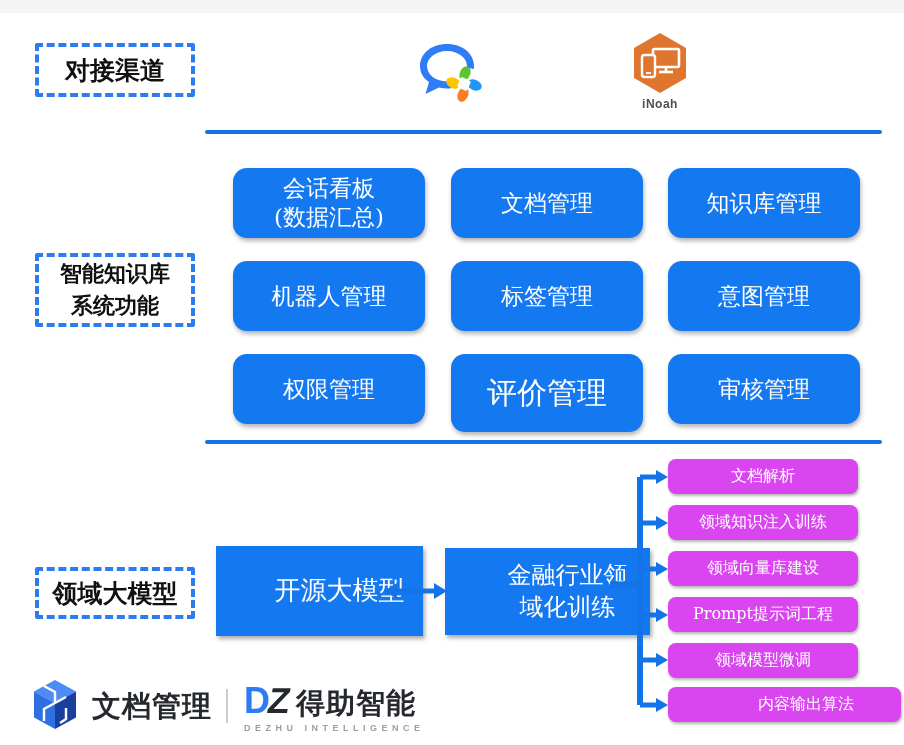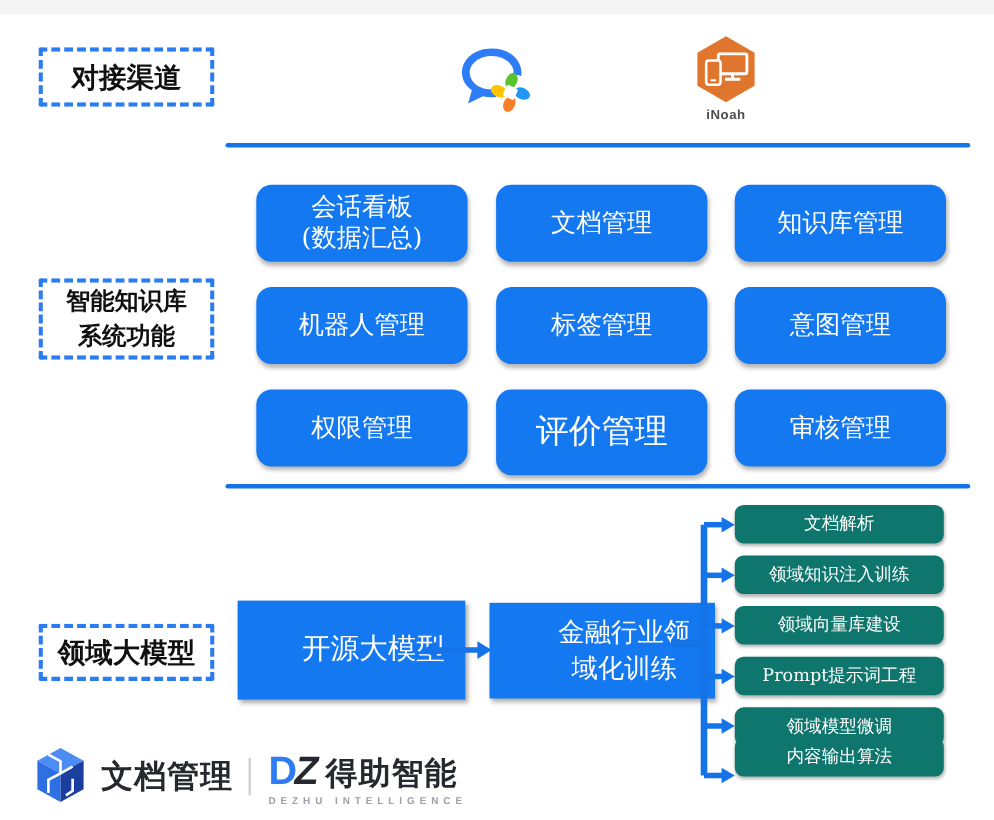--- a/index.html
+++ b/index.html
@@ -20,21 +20,21 @@
     font-family:"DejaVu Serif","Liberation Serif",serif;
     box-shadow:1px 3px 4px rgba(90,90,90,.45);text-align:center;line-height:1.25;
   }
   .sq{
     position:absolute;background:#1478f0;color:#fff;
     display:flex;flex-direction:column;align-items:center;justify-content:center;
     font-family:"DejaVu Serif","Liberation Serif",serif;
     box-shadow:2px 3px 4px rgba(90,90,90,.5);text-align:center;line-height:1.3;padding-left:40px;
   }
   .branch{
-    position:absolute;left:668px;width:190px;height:35px;background:#0f766e;
+    position:absolute;left:668px;width:190px;height:35px;background:#d946ef;
     border-radius:8px;color:#fff;display:flex;align-items:center;justify-content:center;
     font-family:"DejaVu Serif","Liberation Serif",serif;font-size:16px;
     box-shadow:1px 2px 3px rgba(90,90,90,.45);
   }
   .inoah-wrap{position:absolute;left:618px;top:18px;width:84px;text-align:center;}
   .inoah-label{margin-top:2px;font-size:12px;font-weight:bold;color:#4d4d4d;letter-spacing:.5px;}
   svg{display:block;}
   .footer{
     position:absolute;left:30px;top:664px;display:flex;align-items:flex-start;gap:12px;
   }
@@ -166,21 +166,21 @@
   </div>
   <div class="branch" style="top:538px;">
     <span>领域向量库建设</span>
   </div>
   <div class="branch" style="top:584px;">
     <span>Prompt提示词工程</span>
   </div>
   <div class="branch" style="top:630px;">
     <span>领域模型微调</span>
   </div>
-  <div class="branch" style="top:658px;">
+  <div class="branch" style="top:674px;padding-left:43px;">
     <span>内容输出算法</span>
   </div>
 
   <div class="footer">
     <svg width="50" height="56" viewBox="0 0 50 56">
       <polygon points="25,3 46,14.5 25,26 4,14.5" fill="#4d8bf5"></polygon>
       <polygon points="4,14.5 25,26 25,52 4,40.5" fill="#2f6fe4"></polygon>
       <polygon points="46,14.5 25,26 25,52 46,40.5" fill="#1b3f9e"></polygon>
       <polyline points="14,9 25,15 25,26" fill="none" stroke="#ffffff" stroke-width="2.4"></polyline>
       <polyline points="36,20 25,26 14,32 14,44" fill="none" stroke="#ffffff" stroke-width="2.4"></polyline>

